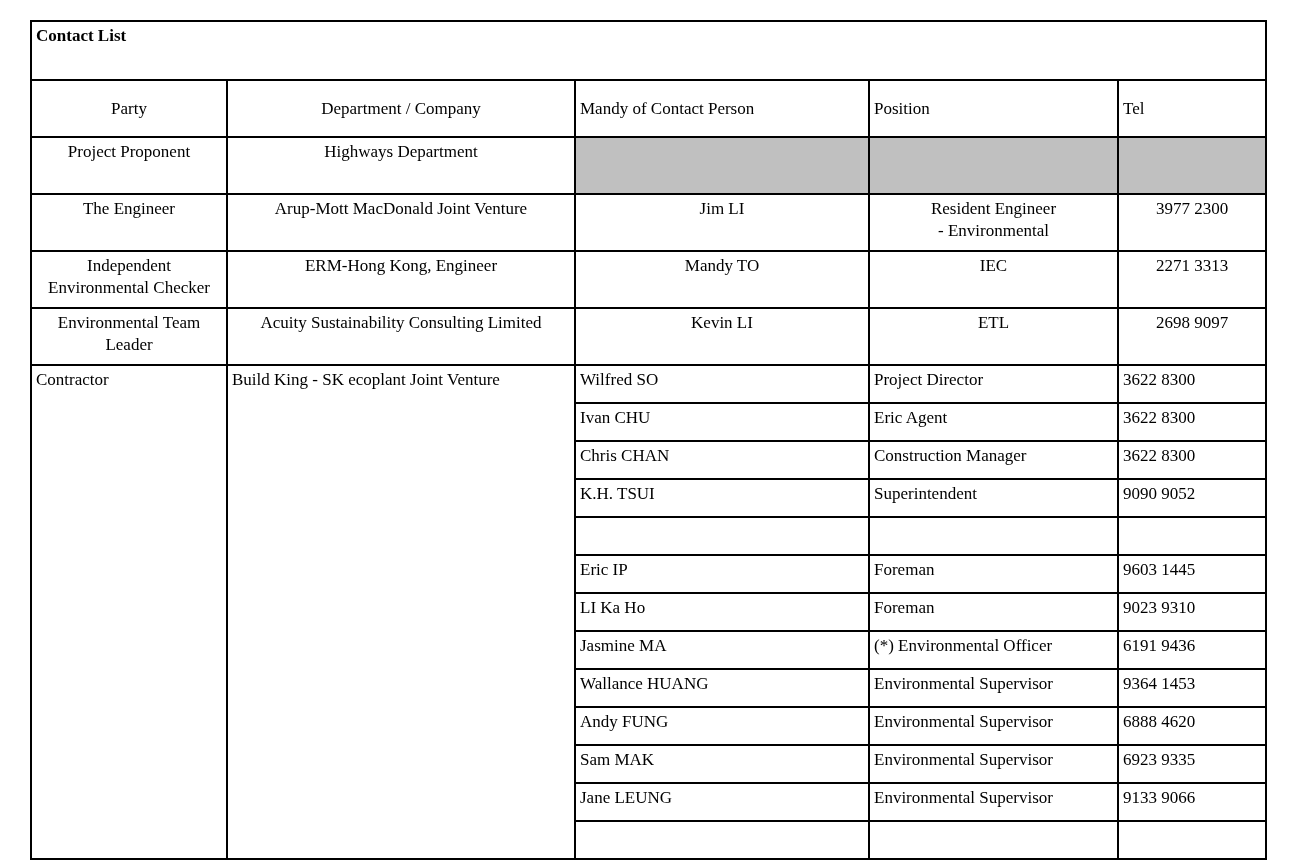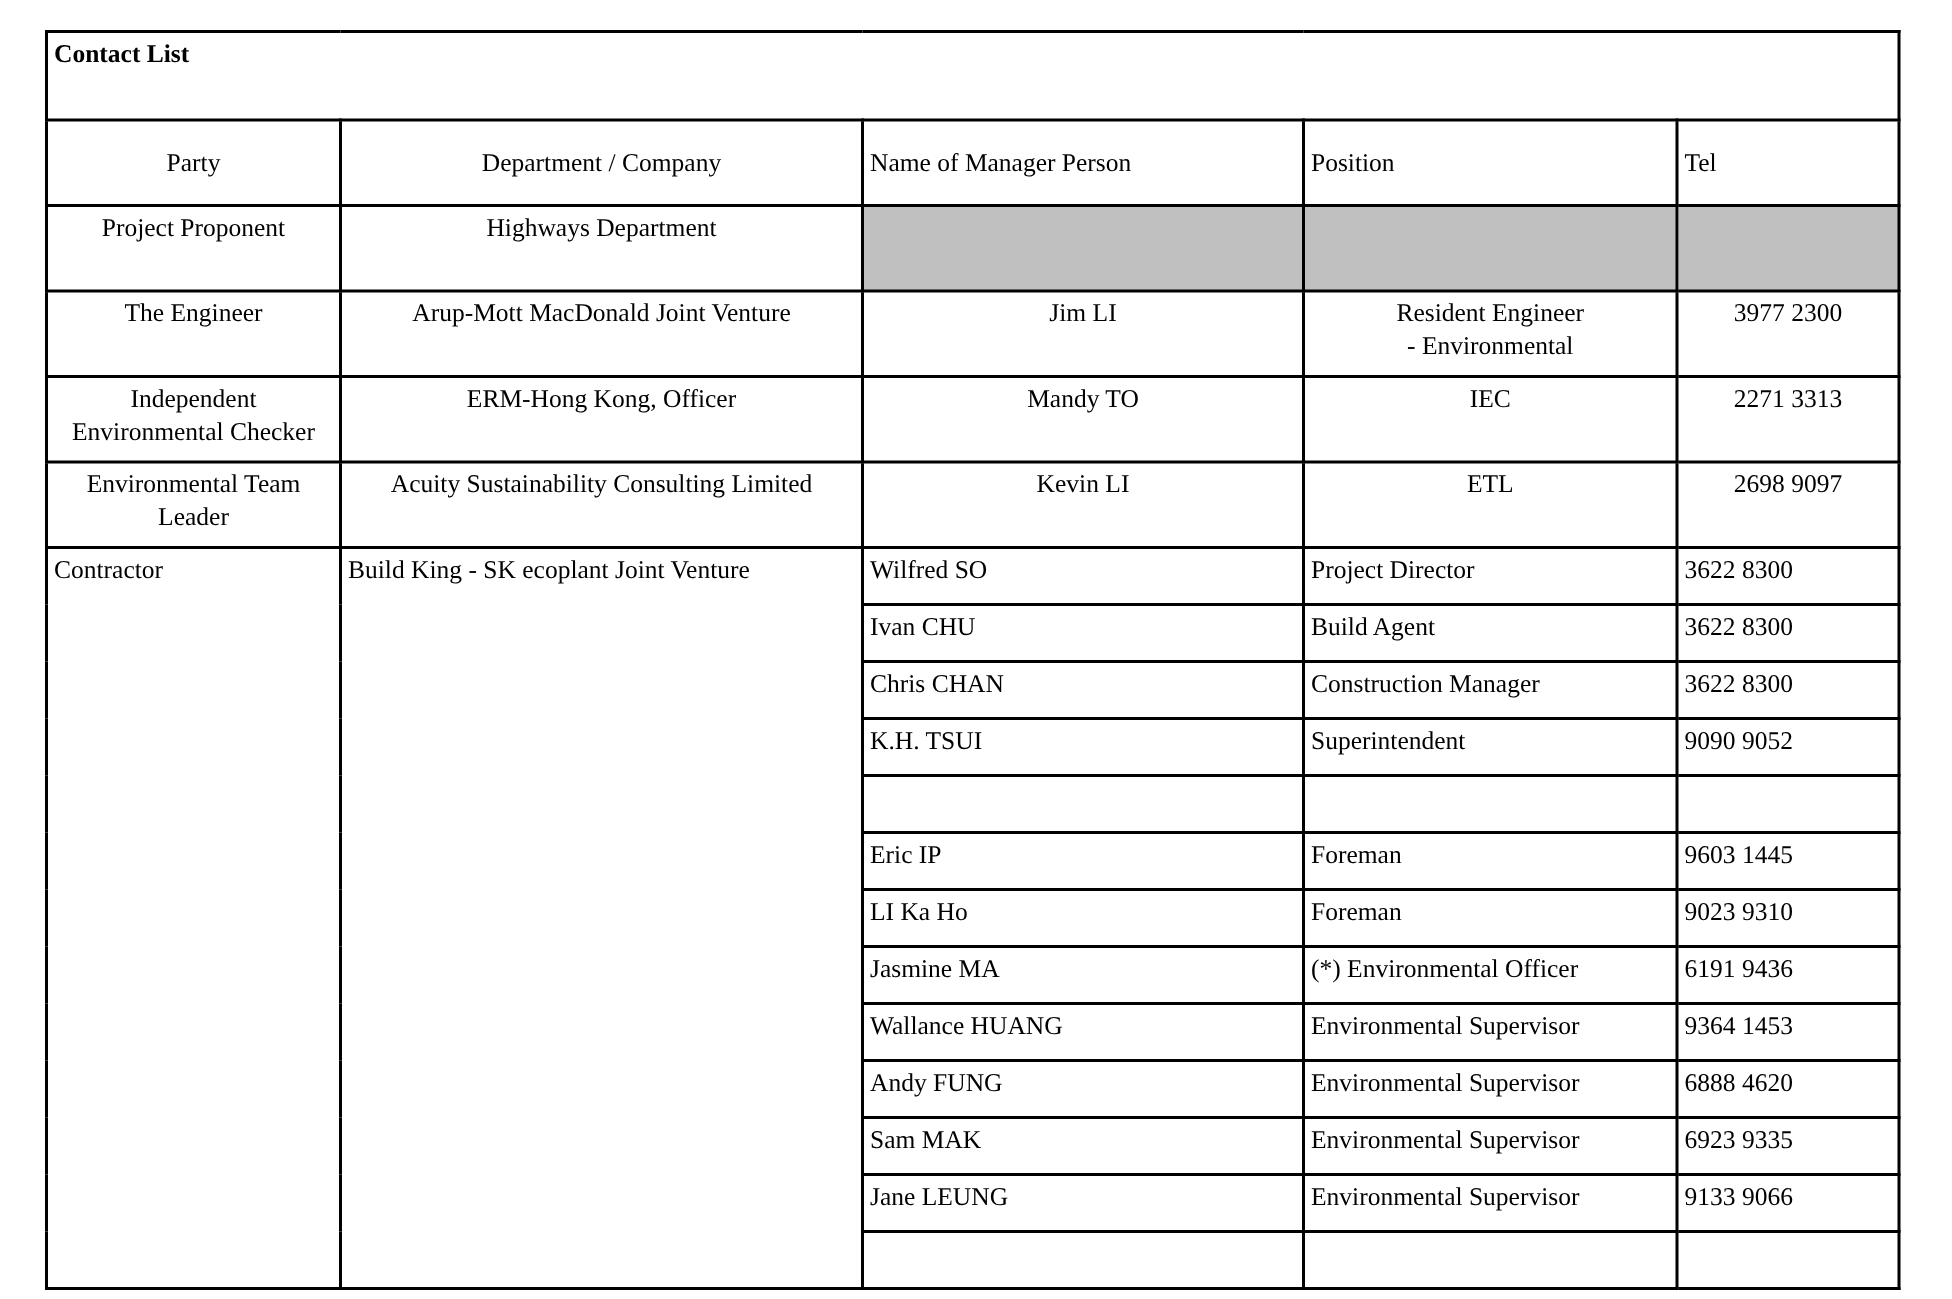--- a/index.html
+++ b/index.html
@@ -66,21 +66,21 @@
       <col style="width:249px">
       <col style="width:148px">
     </colgroup>
     <tbody>
       <tr>
         <td colspan="5" class="title-cell">Contact List</td>
       </tr>
       <tr class="header-row">
         <td class="center">Party</td>
         <td class="center">Department / Company</td>
-        <td>Name of Manager Person</td>
+        <td>Mandy of Contact Person</td>
         <td>Position</td>
         <td>Tel</td>
       </tr>
 
     <tr class="row-lg">
           <td rowspan="1">Project Proponent</td>
           <td rowspan="1">Highways Department</td>
           <td class="shaded"></td>
           <td class="pre shaded"></td>
           <td class="shaded"></td>
@@ -88,42 +88,42 @@
         <tr class="row-lg">
           <td rowspan="1">The Engineer</td>
           <td rowspan="1">Arup-Mott MacDonald Joint Venture</td>
           <td>Jim LI</td>
           <td class="pre">Resident Engineer
 - Environmental</td>
           <td>3977 2300</td>
         </tr>
         <tr class="row-lg">
           <td rowspan="1">Independent Environmental Checker</td>
-          <td rowspan="1">ERM-Hong Kong, Officer</td>
+          <td rowspan="1">ERM-Hong Kong, Engineer</td>
           <td>Mandy TO</td>
           <td class="pre">IEC</td>
           <td>2271 3313</td>
         </tr>
         <tr class="row-lg">
           <td rowspan="1">Environmental Team Leader</td>
           <td rowspan="1">Acuity Sustainability Consulting Limited</td>
           <td>Kevin LI</td>
           <td class="pre">ETL</td>
           <td>2698 9097</td>
         </tr>
         <tr class="row-sm">
           <td rowspan="13">Contractor</td>
           <td rowspan="13">Build King - SK ecoplant Joint Venture</td>
           <td>Wilfred SO</td>
           <td class="pre">Project Director</td>
           <td>3622 8300</td>
         </tr>
         <tr class="row-sm">
           <td>Ivan CHU</td>
-          <td class="pre">Build Agent</td>
+          <td class="pre">Eric Agent</td>
           <td>3622 8300</td>
         </tr>
         <tr class="row-sm">
           <td>Chris CHAN</td>
           <td class="pre">Construction Manager</td>
           <td>3622 8300</td>
         </tr>
         <tr class="row-sm">
           <td>K.H. TSUI</td>
           <td class="pre">Superintendent</td>

